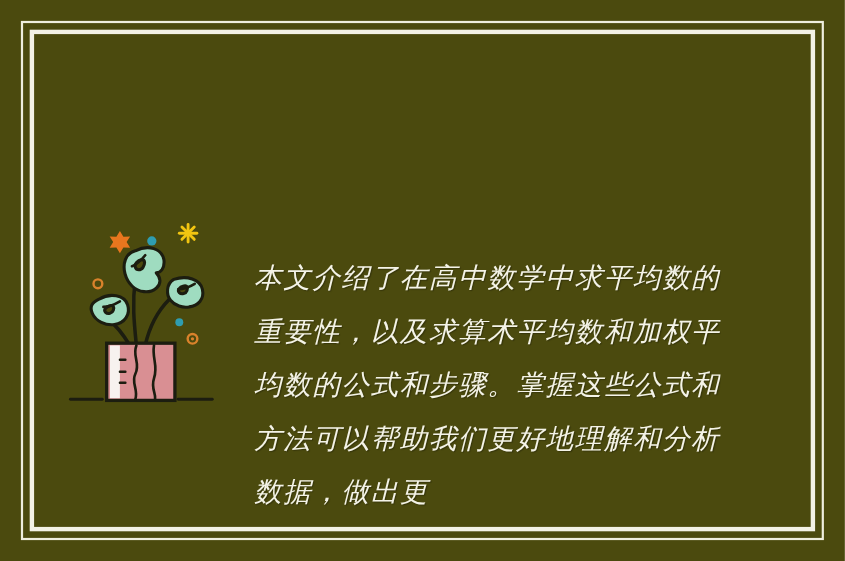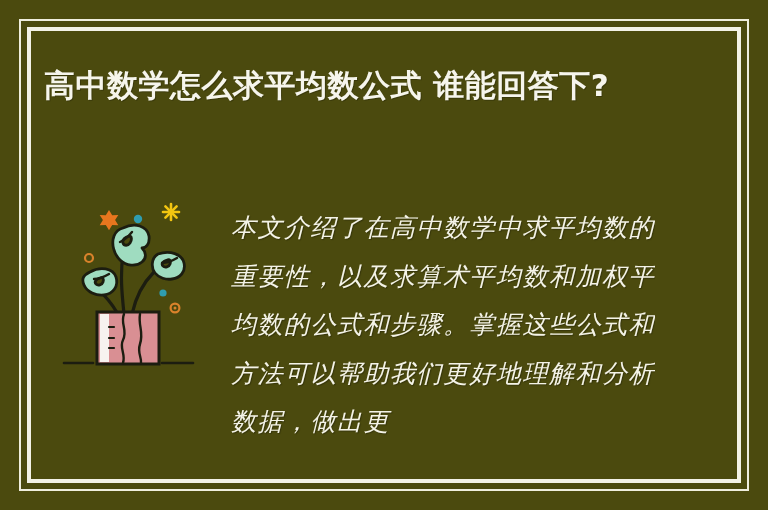--- a/index.html
+++ b/index.html
@@ -54,21 +54,21 @@
     letter-spacing: 0.5px;
     font-family: "DejaVu Sans", "Liberation Sans", sans-serif;
     text-shadow: 1px 1px 0 rgba(0,0,0,0.22);
     white-space: pre-wrap;
   }
 
   
   .body-text {
     position: absolute;
     left: 231px;
-    top: 204px;
+    top: 229px;
     width: 424px;
     color: #f4f3e7;
     font-size: 25px;
     line-height: 48.5px;
     letter-spacing: 1.5px;
     font-family: "DejaVu Serif", "Liberation Serif", serif;
     font-style: italic;
     text-shadow: 1px 1px 1px rgba(0,0,0,0.28);
     overflow: hidden;
     max-height: 248px;
@@ -86,21 +86,20 @@
   .illustration svg { display: block; }
 </style>
 </head>
 <body>
 
 <div id="canvas">
 
   <div class="frame-outer"></div>
   <div class="frame-inner"></div>
 
-  <div class="title">高中数学怎么求平均数公式 谁能回答下?</div>
 
   <div class="illustration">
     <svg width="160" height="175" viewBox="0 0 160 175" xmlns="http://www.w3.org/2000/svg">
 
       <g>
         <path d="M47 14 l3.2 5.3 6.1 -0.4 -3.2 5.2 3.2 5.2 -6.1 -0.4 -3.2 5.3 -3.2 -5.3 -6.1 0.4 3.2 -5.2 -3.2 -5.2 6.1 0.4 z" fill="#e8761e"></path>
       </g>
 
       <circle cx="76" cy="23" r="4.2" fill="#2f9db0"></circle>
 

